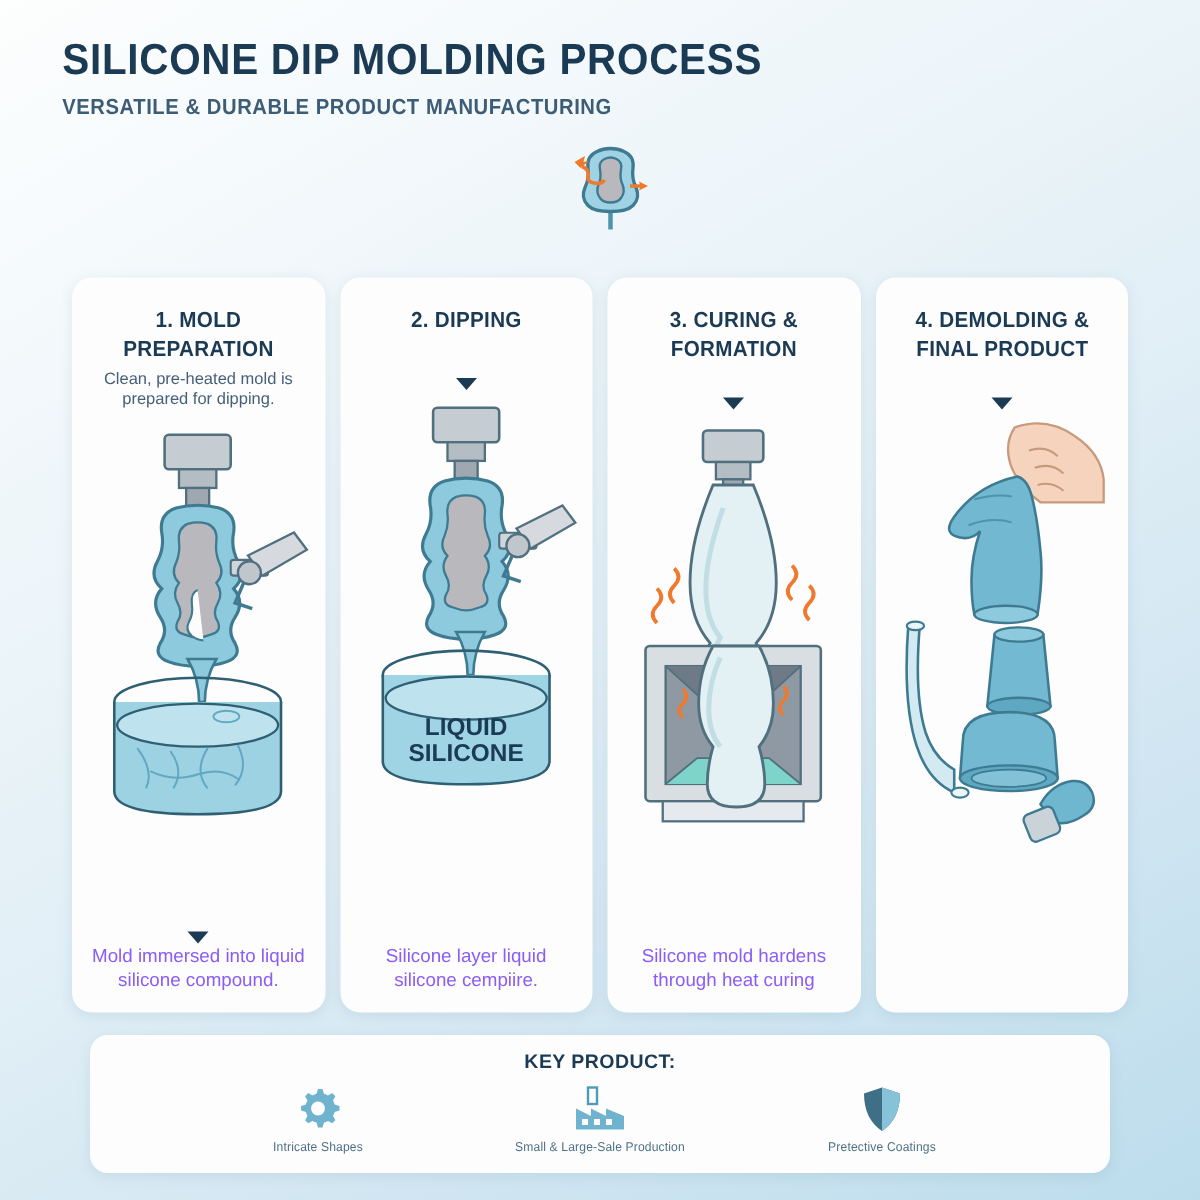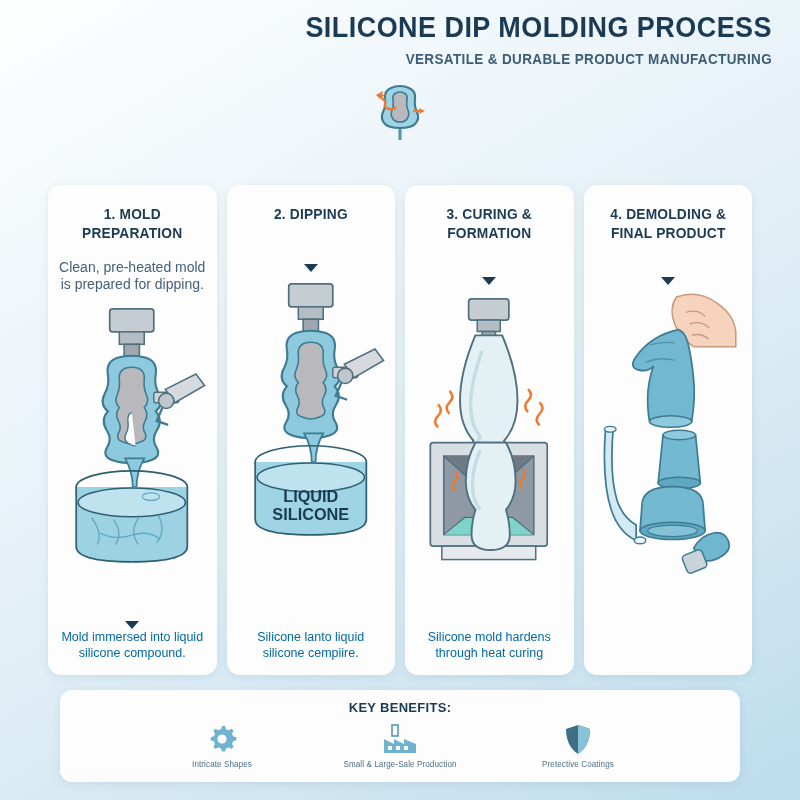--- a/index.html
+++ b/index.html
@@ -5,21 +5,21 @@
   * { margin:0; padding:0; box-sizing:border-box; }
   html, body { width:800px; height:800px; }
   body {
     font-family: "Liberation Sans", sans-serif;
     background: linear-gradient(150deg, #fdfefe 0%, #f2f8fb 22%, #e2eff6 52%, #cfe5f1 78%, #bcdcec 100%);
     position: relative;
     overflow: hidden;
   }
 
   
-  .header { padding-top: 11px; text-align: right; }
+  .header { padding-top: 24px; text-align: left; margin-left: 14px; }
   .title {
     font-size: 29px;
     font-weight: 700;
     letter-spacing: 0.5px;
     color: #1b3a54;
     font-family: "Liberation Sans Narrow", "Liberation Sans", sans-serif;
     transform: scaleX(0.93);
   }
   .subtitle {
     margin-top: 7px;
@@ -54,39 +54,39 @@
   .step-title {
     font-size: 14.5px;
     font-weight: 700;
     color: #1b3a54;
     text-align: center;
     line-height: 1.3;
     letter-spacing: 0.2px;
     transform: scaleX(0.95);
   }
   .step-sub {
-    margin-top: 16px;
-    font-size: 14px;
+    margin-top: 4px;
+    font-size: 11px;
     color: #46607a;
     text-align: center;
     line-height: 1.22;
     min-height: 14px;
   }
   .tri {
     width: 0; height: 0;
     border-left: 7px solid transparent;
     border-right: 7px solid transparent;
     border-top: 8px solid #1b3a54;
     margin: 6px auto 0;
   }
   .art { flex: 1; width: 100%; display:flex; align-items:flex-start; justify-content:center; }
   .art svg { display:block; }
   .caption {
     font-size: 12.5px;
-    color: #0369a1;
+    color: #8b5cf6;
     text-align: center;
     line-height: 1.3;
     padding-bottom: 2px;
   }
 
   
   .benefits {
     position: absolute;
     left: 60px; top: 690px;
     width: 680px; height: 92px;
@@ -99,21 +99,21 @@
     text-align: center;
     font-size: 13px;
     font-weight: 700;
     color: #1b3a54;
     letter-spacing: 0.3px;
   }
   .benefit-row {
     margin-top: 6px;
     display: flex;
     justify-content: center;
-    gap: 28px;
+    gap: 38px;
   }
   .benefit { width: 150px; text-align: center; }
   .benefit-icon { height: 36px; display:flex; align-items:center; justify-content:center; }
   .benefit-label {
     margin-top: 2px;
     font-size: 8.5px;
     color: #4e6f88;
     letter-spacing: 0.1px;
     transform: scaleX(0.95);
   }
@@ -190,21 +190,21 @@
         <circle cx="113" cy="102" r="8" fill="#bfc6cc" stroke="#51707f" stroke-width="1.6"></circle>
         <path d="M109 109 l-6 14 l12 4" stroke="#3e7b92" stroke-width="2.4" fill="none"></path>
         <path d="M70 162 q8 14 8 30 l4 0 q0 -16 8 -30 z" fill="#8ecadd" stroke="#3e7b92" stroke-width="1.8"></path>
         <ellipse cx="77" cy="192" rx="58" ry="17" fill="none" stroke="#2f5f73" stroke-width="1.8"></ellipse>
         <path d="M19 192 L19 252 q0 16 58 16 q58 0 58 -16 L135 192" fill="#9ed4e3" stroke="#2f5f73" stroke-width="1.8"></path>
         <ellipse cx="77" cy="208" rx="56" ry="15" fill="#bfe3ee" stroke="#2f5f73" stroke-width="1.6"></ellipse>
         <text x="77" y="234" text-anchor="middle" font-family="Liberation Sans, sans-serif" font-size="17" font-weight="700" fill="#1b3a54">LIQUID</text>
         <text x="77" y="252" text-anchor="middle" font-family="Liberation Sans, sans-serif" font-size="17" font-weight="700" fill="#1b3a54">SILICONE</text>
       </svg>
     </div>
-    <div class="caption">Silicone lanto liquid silicone cempiire.</div>
+    <div class="caption">Silicone layer liquid silicone cempiire.</div>
   </div>
 
   <div class="card">
     <div class="step-title">3. CURING &amp; FORMATION</div>
     <div class="step-sub"></div>
     <div class="tri" style="margin-top:4px"></div>
     <div class="art">
       <svg width="155" height="300" viewBox="0 0 155 300">
         <rect x="56" y="8" width="42" height="22" rx="3" fill="#c5ccd2" stroke="#51707f" stroke-width="1.8"></rect>
         <rect x="65" y="30" width="24" height="12" fill="#b4bcc4" stroke="#51707f" stroke-width="1.6"></rect>
@@ -261,21 +261,21 @@
         <ellipse cx="82" cy="250" rx="26" ry="6" fill="#82c1d6" stroke="#3e7b92" stroke-width="1.3"></ellipse>
 
         <path d="M104 268 q8 -14 22 -16 q10 -1 14 8 q4 10 -6 16 q-12 8 -22 4 z" fill="#6fb6cf" stroke="#3e7b92" stroke-width="1.7"></path>
         <rect x="94" y="272" width="22" height="20" rx="4" transform="rotate(-22 105 282)" fill="#c9d3d8" stroke="#3e7b92" stroke-width="1.6"></rect>
       </svg>
     </div>
   </div>
 </div>
 
 <div class="benefits">
-  <div class="benefits-title">KEY BENEFITS:</div>
+  <div class="benefits-title">KEY PRODUCT:</div>
   <div class="benefit-row">
 
     <div class="benefit">
       <div class="benefit-icon">
         <svg width="30" height="30" viewBox="0 0 30 30">
           <path d="M15 2 l3 0 l1 3.2 a10 10 0 0 1 2.6 1.1 l2.9 -1.6 l2.1 2.1 l-1.6 2.9 a10 10 0 0 1 1.1 2.6 l3.2 1 l0 3 l-3.2 1 a10 10 0 0 1 -1.1 2.6 l1.6 2.9 l-2.1 2.1 l-2.9 -1.6 a10 10 0 0 1 -2.6 1.1 l-1 3.2 l-3 0 l-1 -3.2 a10 10 0 0 1 -2.6 -1.1 l-2.9 1.6 l-2.1 -2.1 l1.6 -2.9 a10 10 0 0 1 -1.1 -2.6 l-3.2 -1 l0 -3 l3.2 -1 a10 10 0 0 1 1.1 -2.6 l-1.6 -2.9 l2.1 -2.1 l2.9 1.6 a10 10 0 0 1 2.6 -1.1 z" fill="#6fb3cf"></path>
           <circle cx="15" cy="15" r="4.6" fill="#fdfdfd"></circle>
         </svg>
       </div>
       <div class="benefit-label">Intricate Shapes</div>

